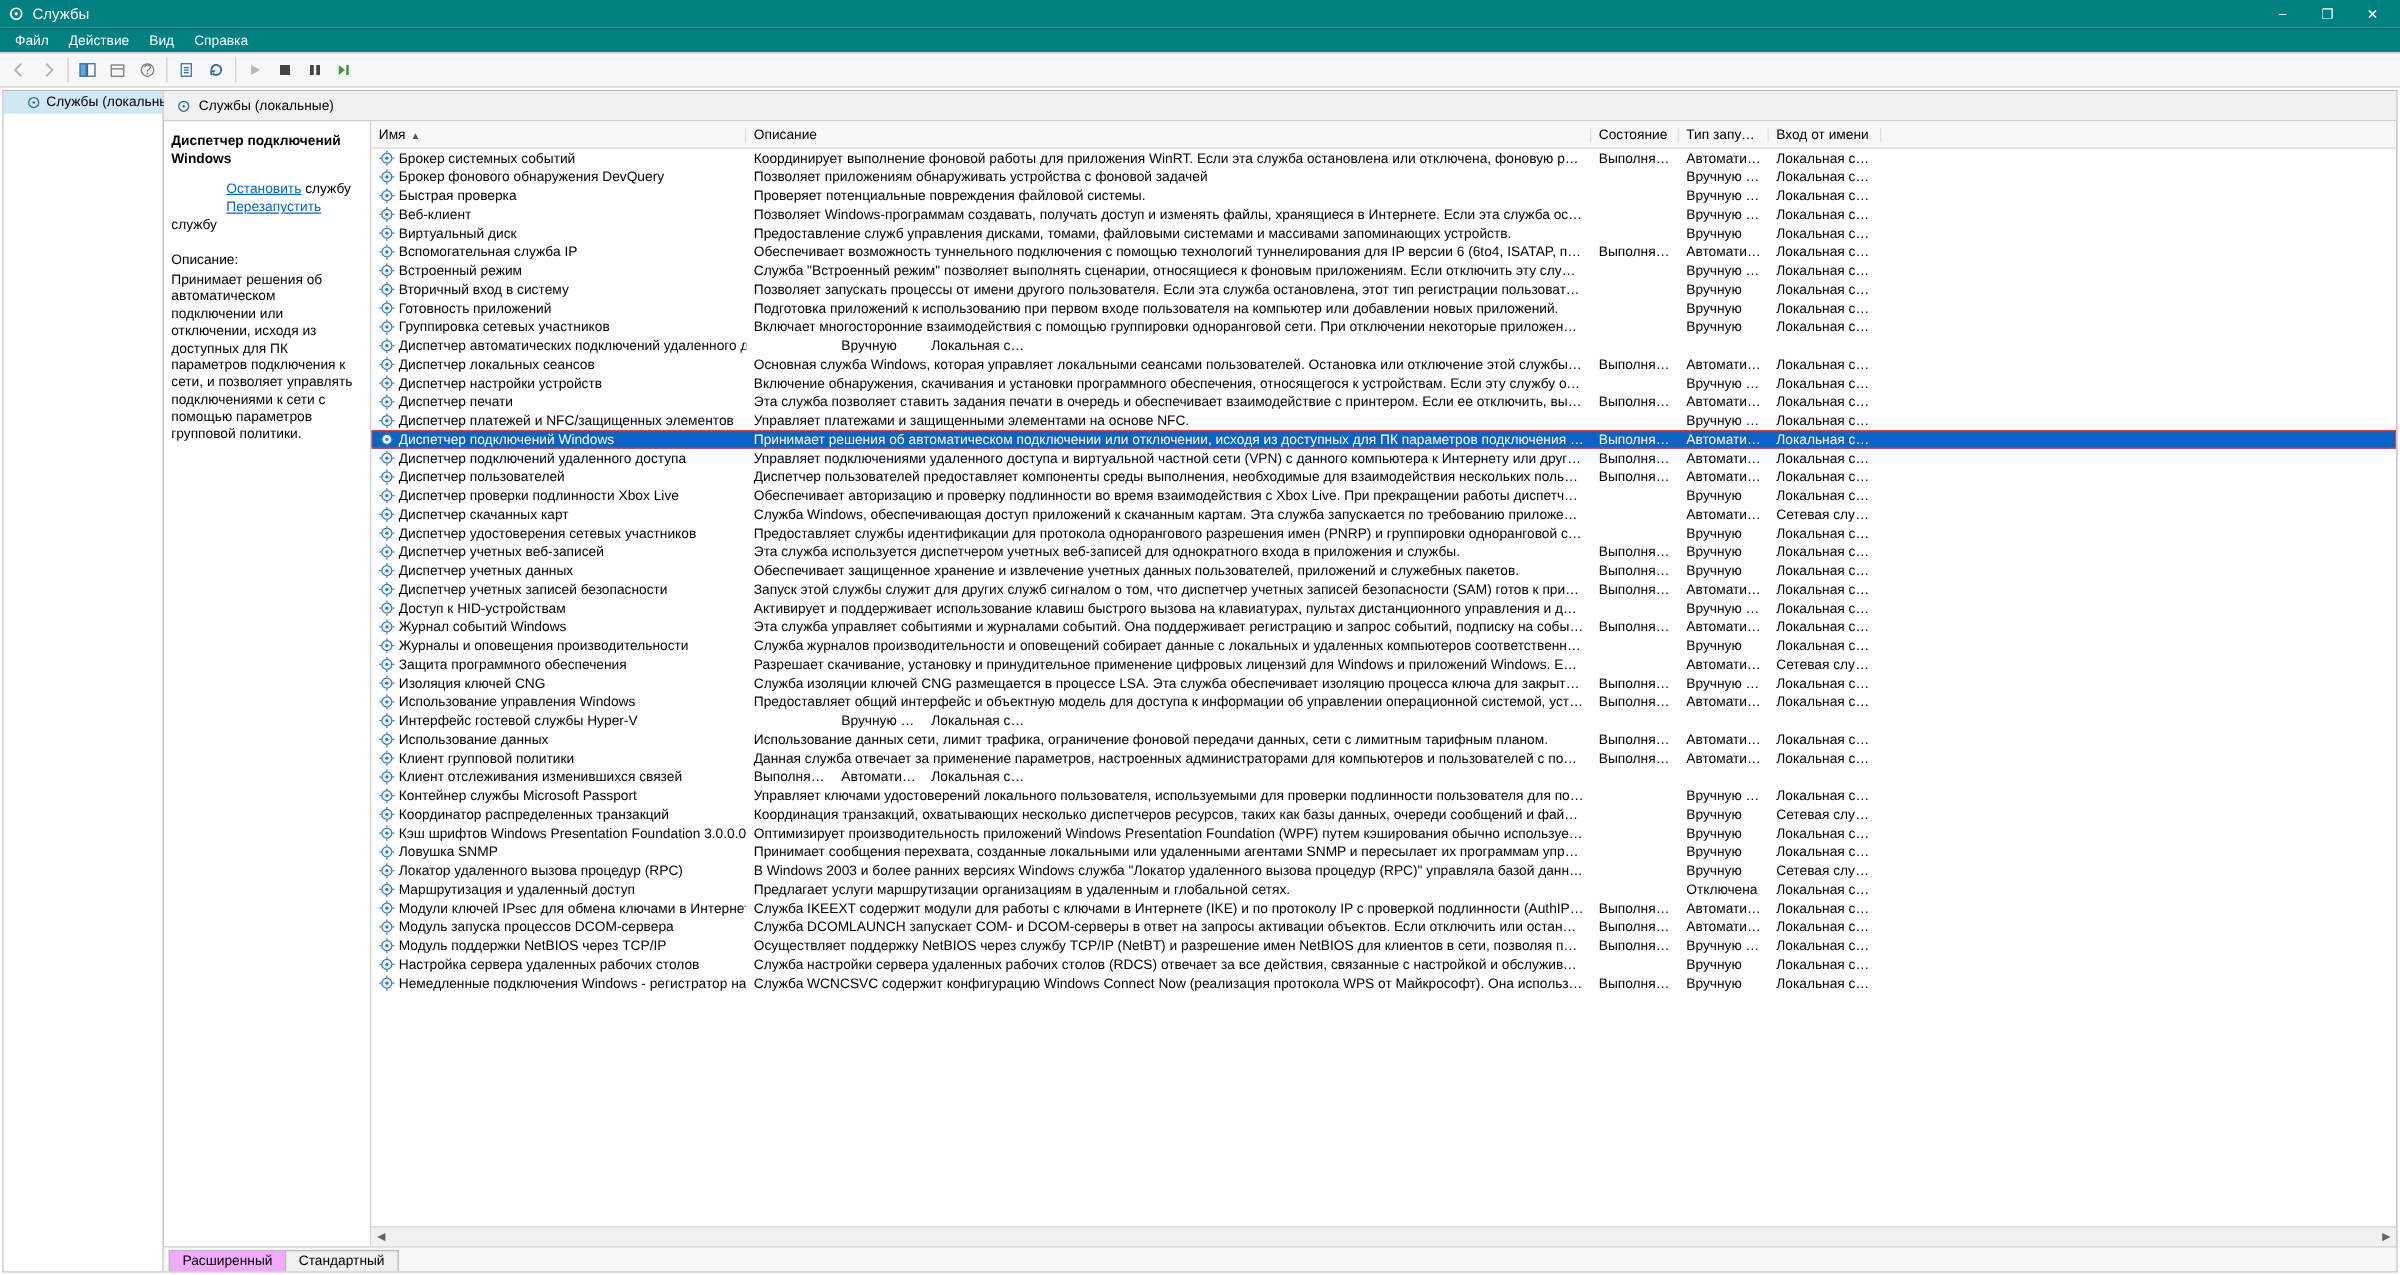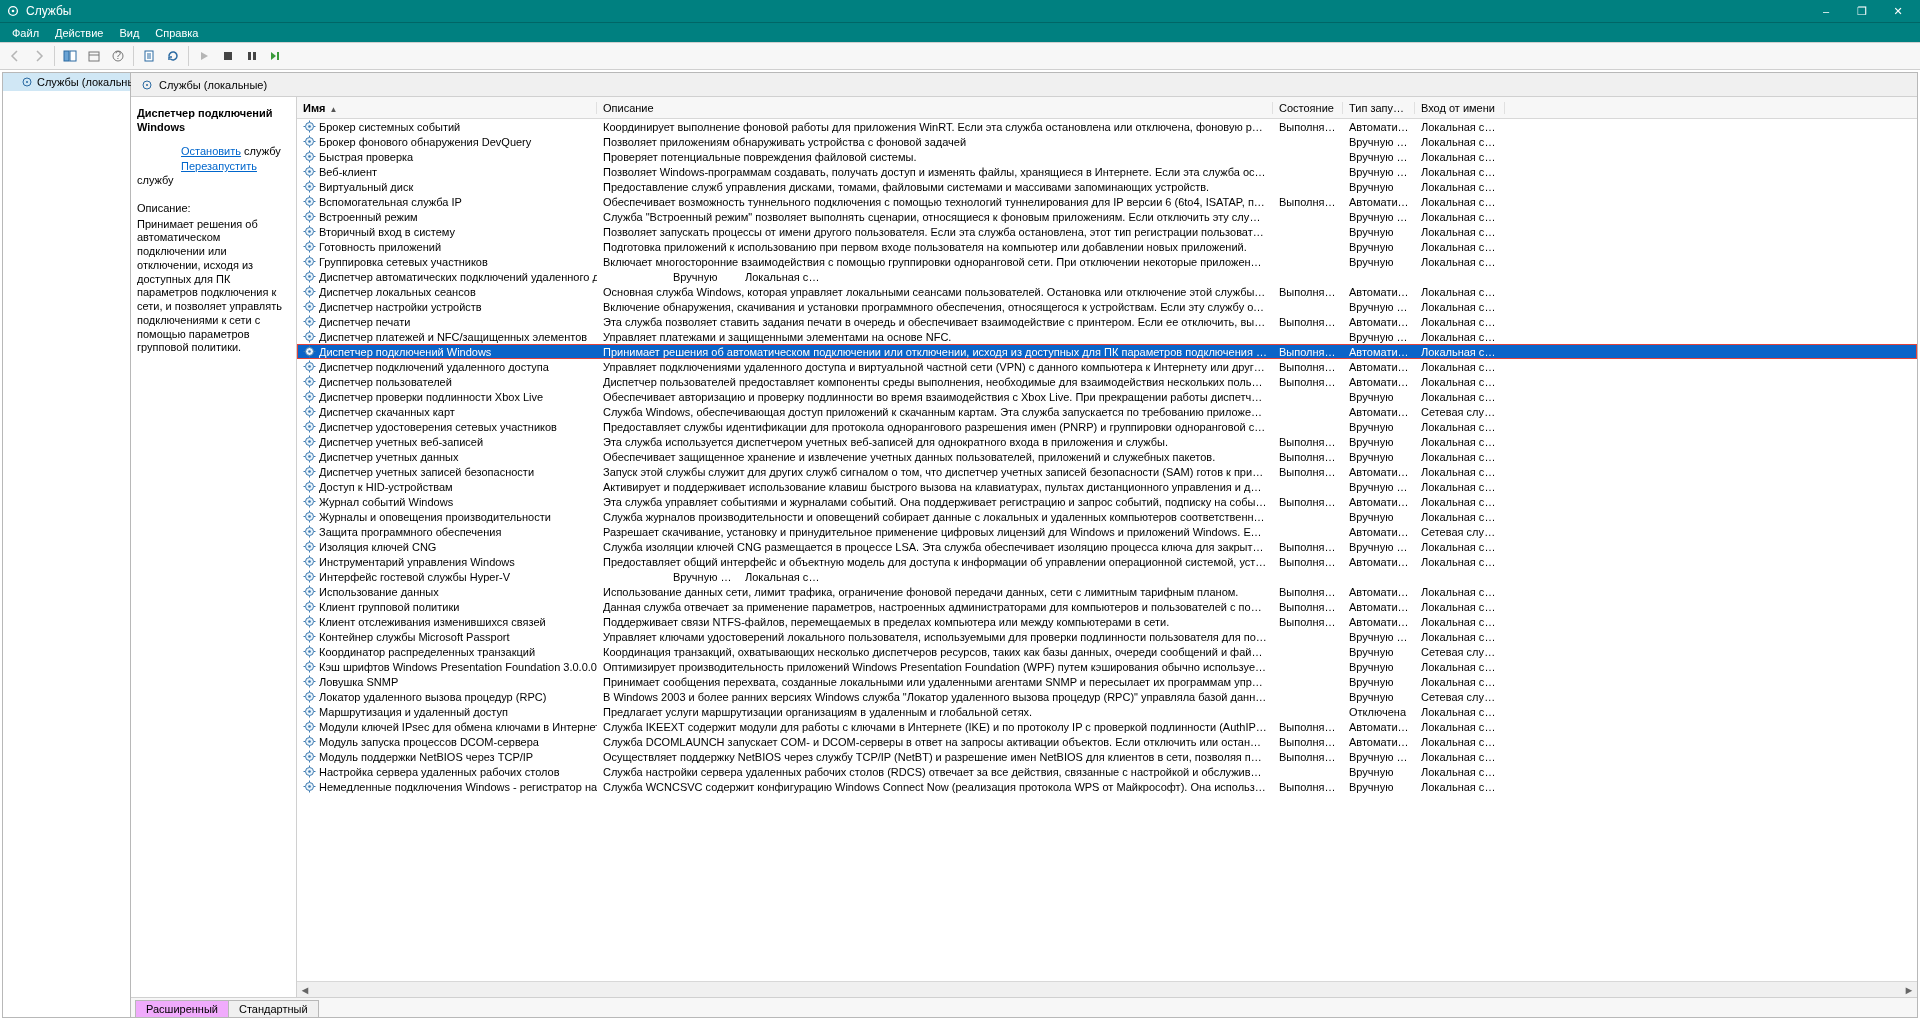--- a/index.html
+++ b/index.html
@@ -35,21 +35,21 @@
 
 .detail { width:166px; padding:8px 6px; font-size:11px; border-right:1px solid #d0d0d0; }
 .detail .dtitle { font-weight:bold; margin-bottom:10px; }
 .detail a { color:#0066cc; text-decoration:underline; cursor:pointer;margin-left:44px; }
 .detail p { margin:2px 0; line-height:1.25; }
 
 
 .list { flex:1; display:flex; flex-direction:column; overflow:hidden; }
 .cols { display:flex; background:#f7f7f7; border-bottom:1px solid #d8d8d8; height:22px; align-items:center; }
 .col { padding:0 6px; border-right:1px solid #e0e0e0; overflow:hidden; text-overflow:ellipsis; white-space:nowrap; }
-.c-name { width:300px;font-weight:bold; }
+.c-name { width:300px; }
 .c-desc { width:676px; }
 .c-state { width:70px; }
 .c-start { width:72px; }
 .c-logon { width:90px; }
 .sort-ind { display:inline-block; margin-left:4px; font-size:8px; color:#555; }
 .rows { flex:1; overflow-y:auto; overflow-x:hidden; }
 .row { display:flex; height:15px; align-items:center; }
 .row.sel { background:#0a64c8; color:#fff; outline:1px solid #e0423a; outline-offset:-1px; }
 .row .cell { overflow:hidden; white-space:nowrap; text-overflow:ellipsis; padding:0 6px; }
 .row .cell.name { width:300px; display:flex; align-items:center; gap:3px; }
@@ -826,21 +826,21 @@
                     <circle cx="6.5" cy="6.5" r="4" fill="#eaf4fb" stroke="#3a78b0"></circle>
                     <circle cx="6.5" cy="6.5" r="1.3" fill="#3a78b0"></circle>
                     <g stroke="#3a78b0" stroke-width="1">
                       <line x1="6.5" y1="0.5" x2="6.5" y2="2"></line>
                       <line x1="6.5" y1="11" x2="6.5" y2="12.5"></line>
                       <line x1="0.5" y1="6.5" x2="2" y2="6.5"></line>
                       <line x1="11" y1="6.5" x2="12.5" y2="6.5"></line>
                     </g>
                   </svg>
                 </span>
-                <span>Инструментарий управления Windows</span>
+                <span>Использование управления Windows</span>
               </div>
               <div class="cell desc">Предоставляет общий интерфейс и объектную модель для доступа к информации об управлении операционной системой, устройствами, приложен...</div>
               <div class="cell state">Выполняется</div>
               <div class="cell start">Автоматиче...</div>
               <div class="cell logon">Локальная сис...</div>
             </div>
             <div class="row">
               <div class="cell name">
                 <span class="svc-ico">
                   <svg viewBox="0 0 13 13">
@@ -911,21 +911,20 @@
                     <g stroke="#3a78b0" stroke-width="1">
                       <line x1="6.5" y1="0.5" x2="6.5" y2="2"></line>
                       <line x1="6.5" y1="11" x2="6.5" y2="12.5"></line>
                       <line x1="0.5" y1="6.5" x2="2" y2="6.5"></line>
                       <line x1="11" y1="6.5" x2="12.5" y2="6.5"></line>
                     </g>
                   </svg>
                 </span>
                 <span>Клиент отслеживания изменившихся связей</span>
               </div>
-              <div class="cell desc">Поддерживает связи NTFS-файлов, перемещаемых в пределах компьютера или между компьютерами в сети.</div>
               <div class="cell state">Выполняется</div>
               <div class="cell start">Автоматиче...</div>
               <div class="cell logon">Локальная сис...</div>
             </div>
             <div class="row">
               <div class="cell name">
                 <span class="svc-ico">
                   <svg viewBox="0 0 13 13">
                     <circle cx="6.5" cy="6.5" r="4" fill="#eaf4fb" stroke="#3a78b0"></circle>
                     <circle cx="6.5" cy="6.5" r="1.3" fill="#3a78b0"></circle>

